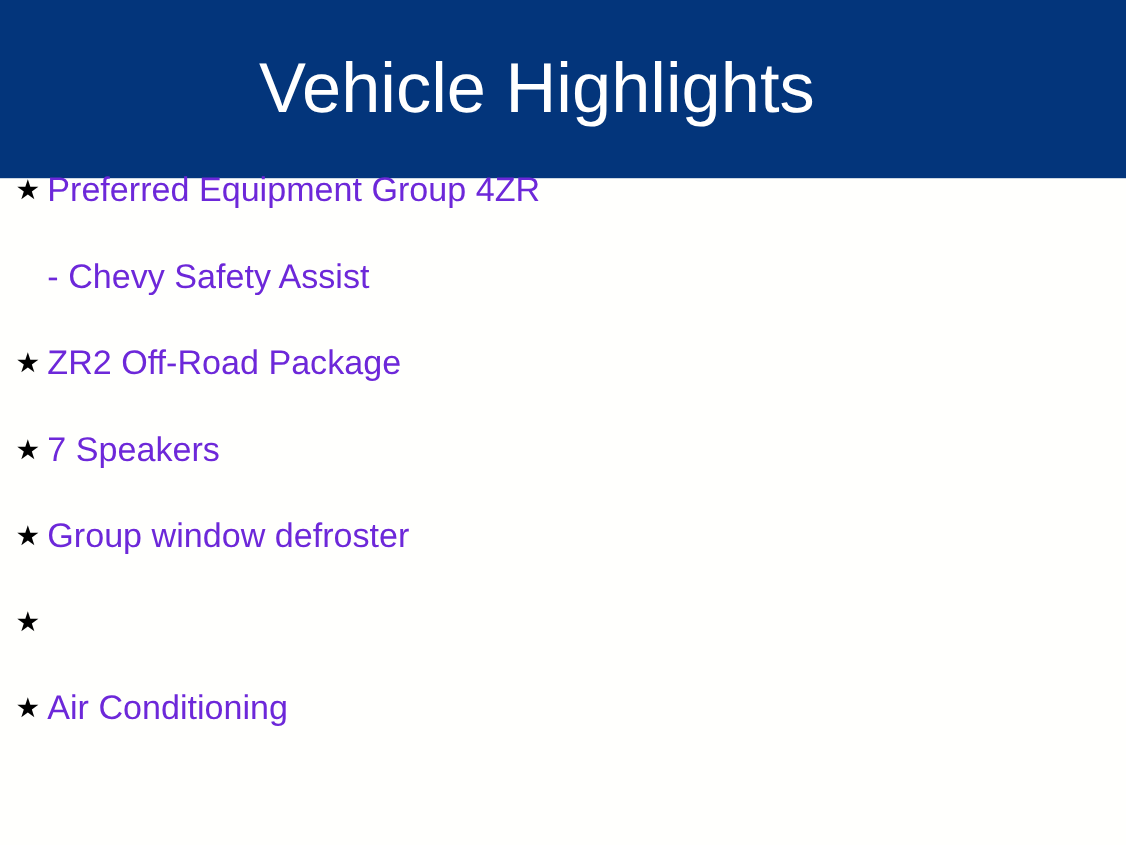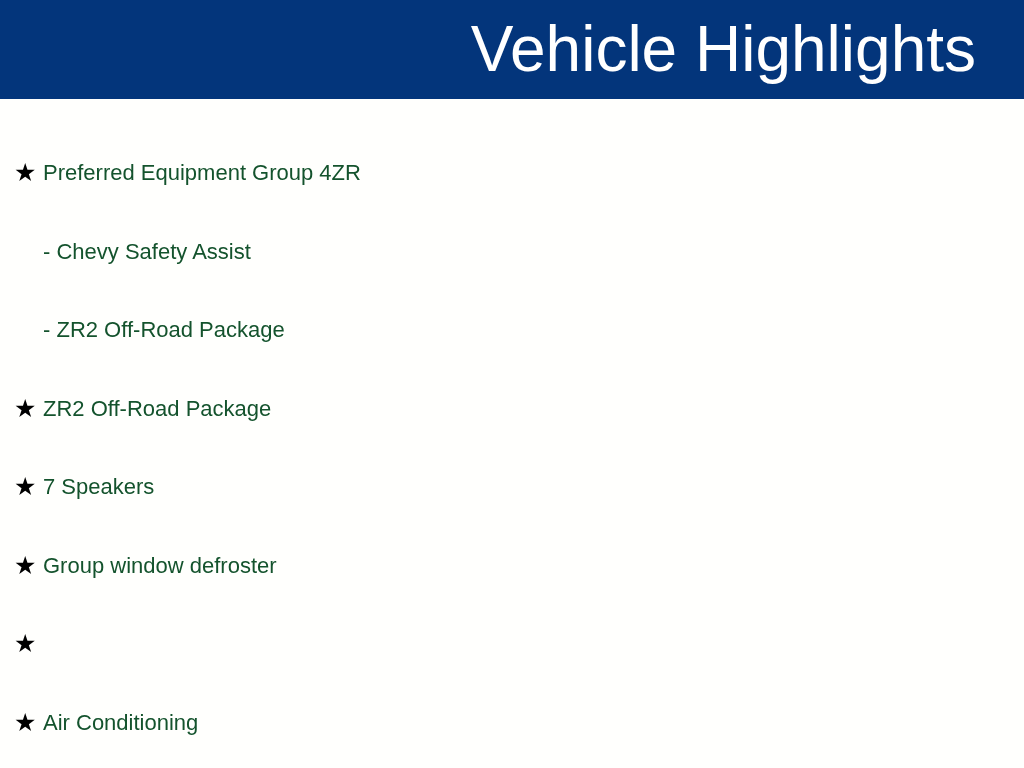--- a/index.html
+++ b/index.html
@@ -18,26 +18,26 @@
     position: relative;
     width: 1024px;
     height: 768px;
     background: #fffffd;
   }
   .title-banner {
     position: absolute;
     top: 0;
     left: 0;
     width: 1024px;
-    height: 99px;
+    height: 162px;
     background: #03357b;
     box-sizing: border-box;
     display: flex;
     align-items: center;
-    justify-content: flex-end;
+    justify-content: center;
     padding-right: 48px;
   }
   .title-text {
     color: #ffffff;
     font-family: "Liberation Sans", sans-serif;
     font-size: 64px;
     font-weight: 400;
     line-height: 1.05;
     letter-spacing: 0px;
     white-space: nowrap;
@@ -62,23 +62,23 @@
     display: inline-block;
     width: 29px;
     flex: 0 0 29px;
     color: #000000;
     font-family: "DejaVu Sans", sans-serif;
     font-size: 25px;
     line-height: 40px;
     text-align: left;
   }
   .feature-text {
-    color: #14532d;
+    color: #6d28d9;
     font-family: "Liberation Sans", sans-serif;
-    font-size: 22px;
+    font-size: 31px;
     font-weight: 400;
     line-height: 40px;
     white-space: nowrap;
   }
   .feature-row.sub .bullet-star {
     visibility: hidden;
   }
   .feature-row.sub .feature-text {
     padding-left: 0px;
   }
@@ -97,24 +97,20 @@
     <div class="feature-row">
       <span class="bullet-star">★</span>
       <span class="feature-text">Preferred Equipment Group 4ZR</span>
     </div>
 
     <div class="feature-row sub">
       <span class="bullet-star">★</span>
       <span class="feature-text">- Chevy Safety Assist</span>
     </div>
 
-    <div class="feature-row sub">
-      <span class="bullet-star">★</span>
-      <span class="feature-text">- ZR2 Off-Road Package</span>
-    </div>
 
     <div class="feature-row">
       <span class="bullet-star">★</span>
       <span class="feature-text">ZR2 Off-Road Package</span>
     </div>
 
     <div class="feature-row">
       <span class="bullet-star">★</span>
       <span class="feature-text">7 Speakers</span>
     </div>

